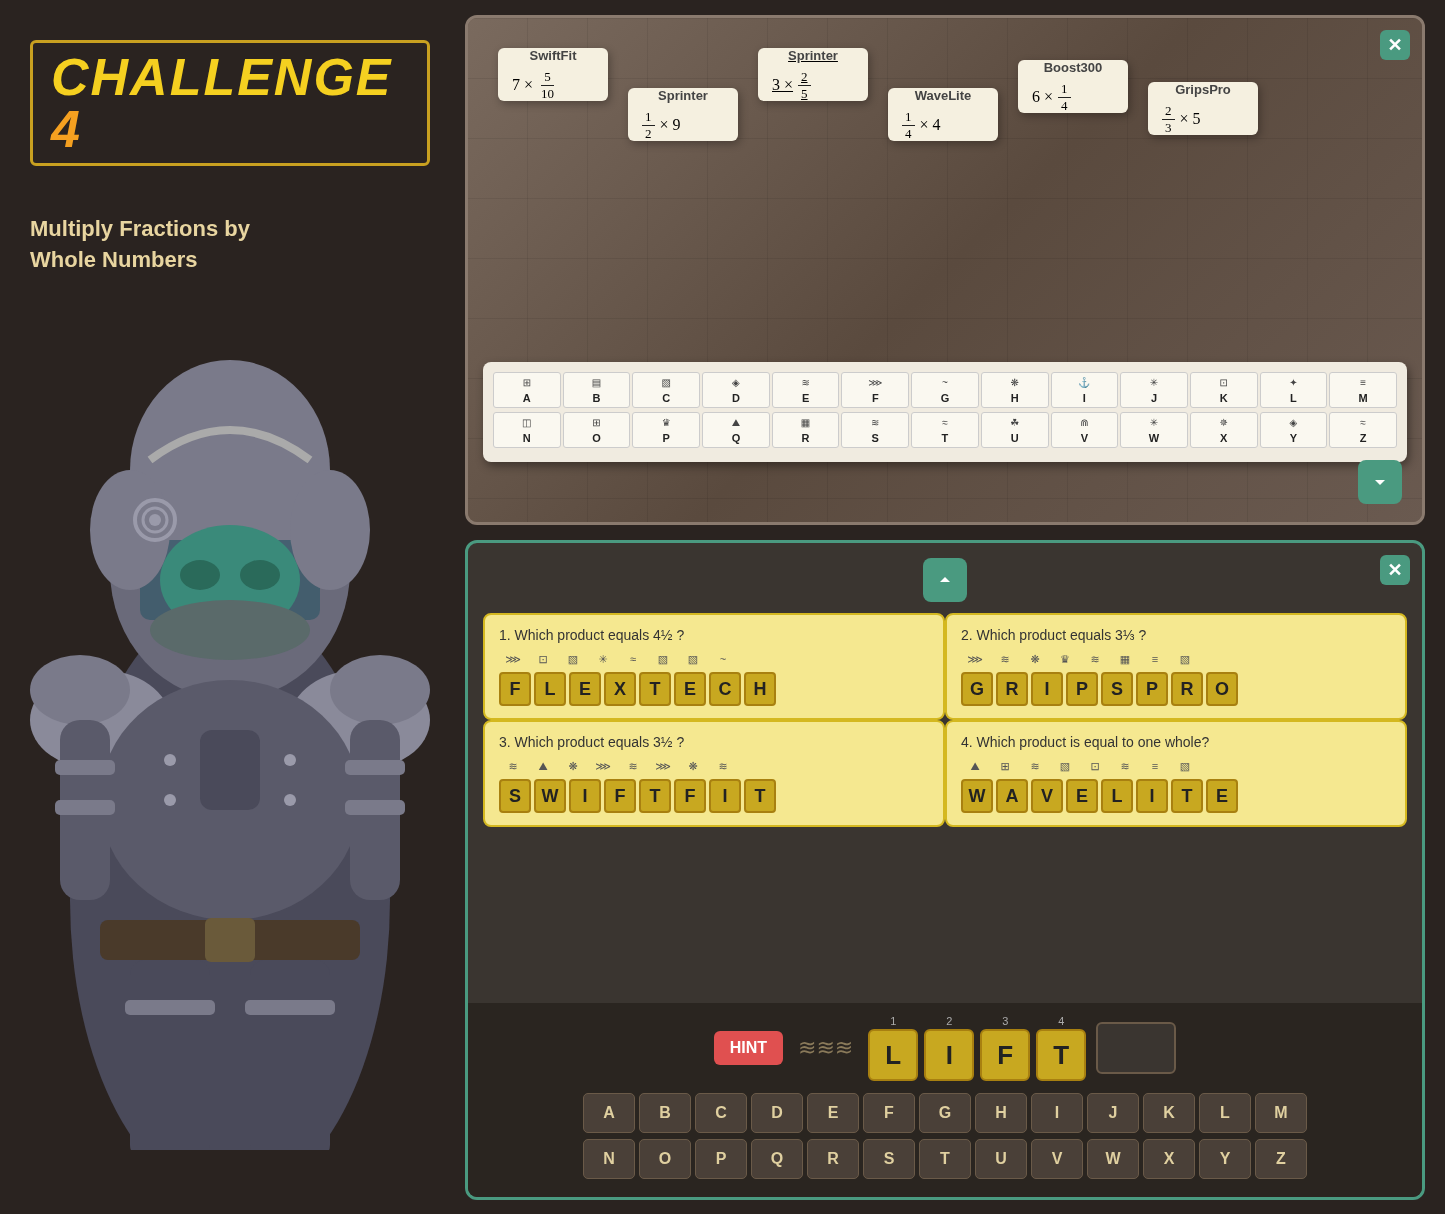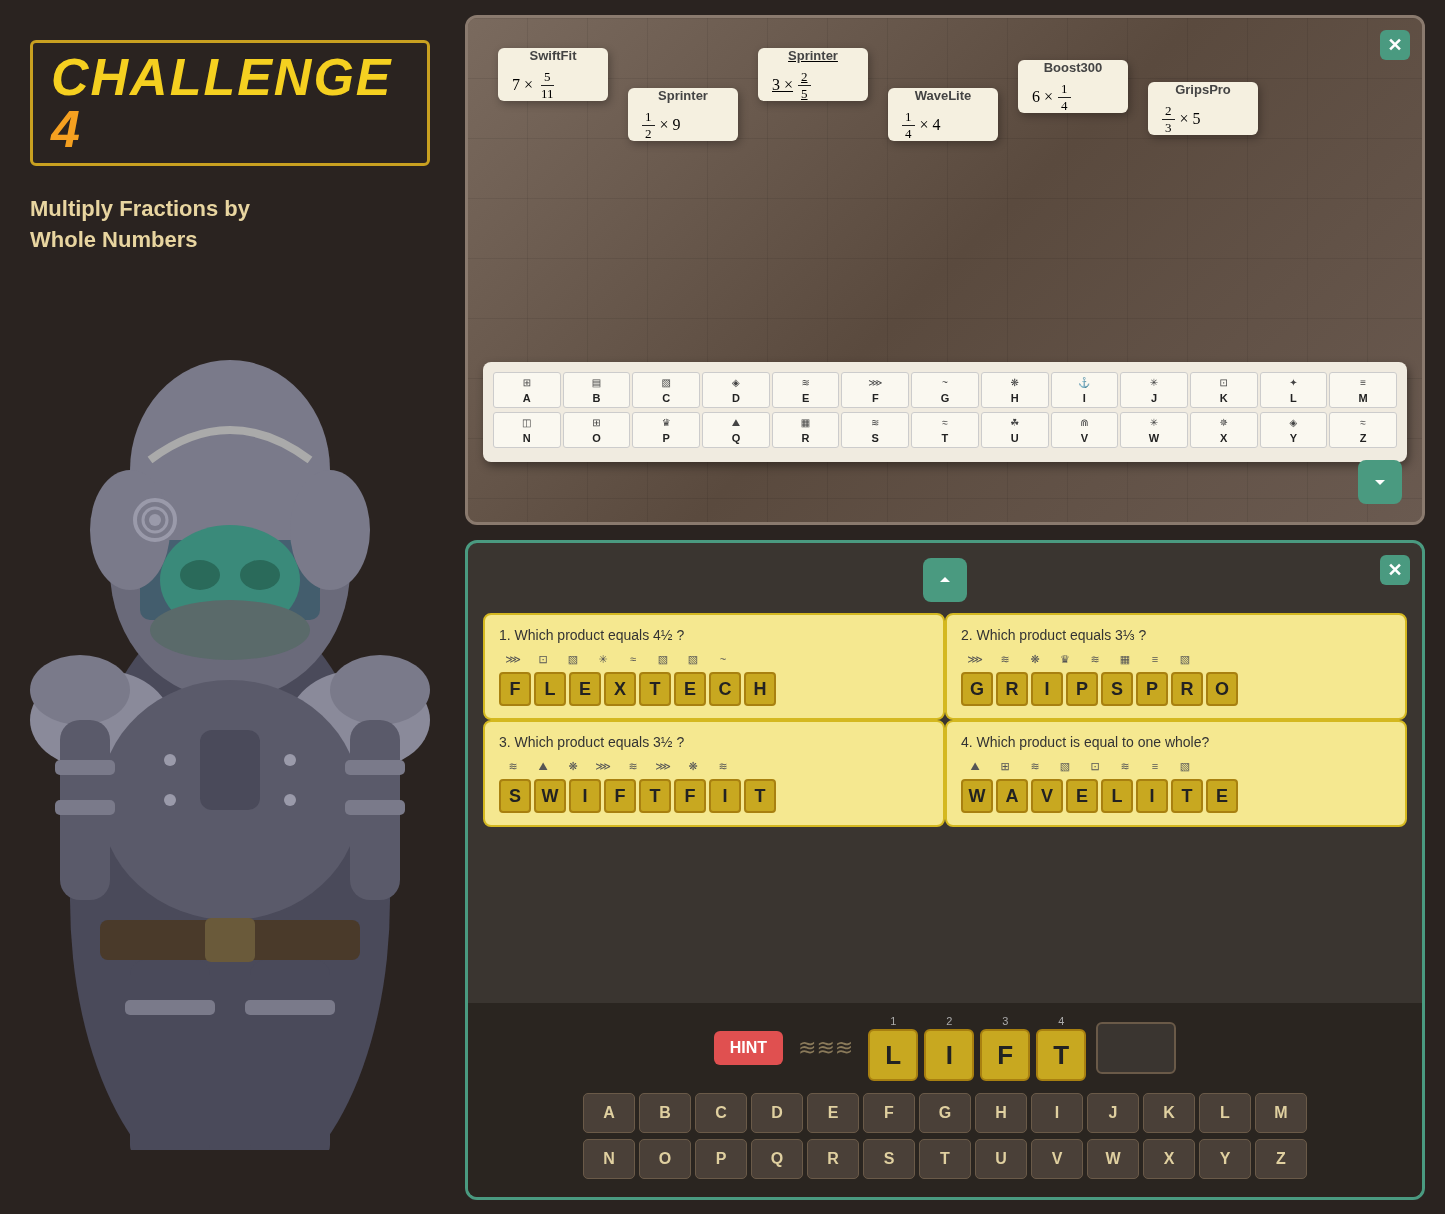--- a/index.html
+++ b/index.html
@@ -42,21 +42,21 @@
 
     .challenge-number {
       color: #f5a020;
     }
 
     .challenge-subtitle {
       font-size: 22px;
       color: #e8d5a0;
       font-weight: 600;
       line-height: 1.4;
-      margin-top: 8px;
+      margin-top: 28px;
       font-style: normal;
       font-family: Arial, sans-serif;
     }
 
     
     .warrior-area {
       position: absolute;
       left: 0;
       top: 200px;
       width: 460px;
@@ -503,21 +503,21 @@
 
     <div class="close-btn">✕</div>
 
     <div style="position:relative; z-index:5; display:flex; gap:20px; padding: 10px 10px 0 10px; flex-wrap: wrap; align-items: flex-start;">
 
       <div class="product-card" style="margin-top:0;">
         <div class="product-card-name">SwiftFit</div>
         <div class="math-expr">
           7 × <span class="frac">
               <span class="top">5</span>
-              <span class="bot">11</span>
+              <span class="bot">10</span>
             </span>
         </div>
       </div>
 
       <div class="product-card" style="margin-top:40px;">
         <div class="product-card-name">Sprinter</div>
         <div class="math-expr">
           <span class="frac">
               <span class="top">1</span>
               <span class="bot">2</span>

